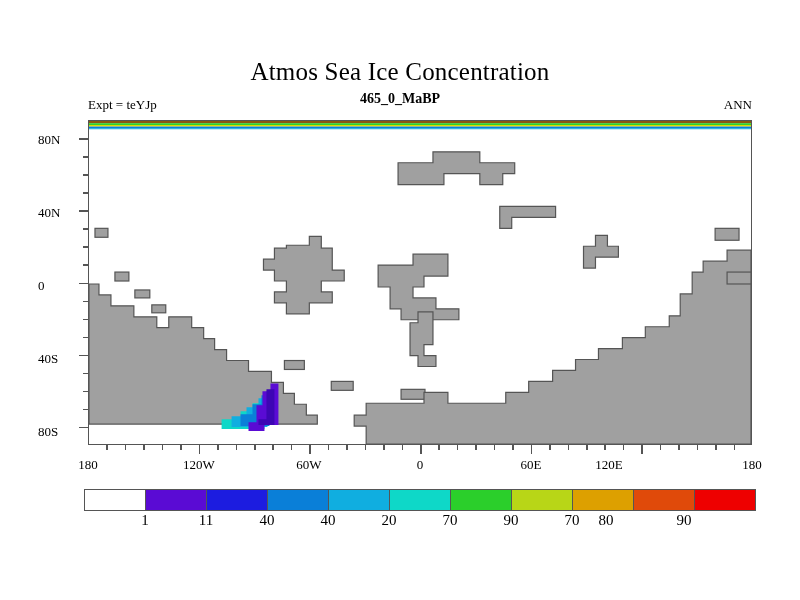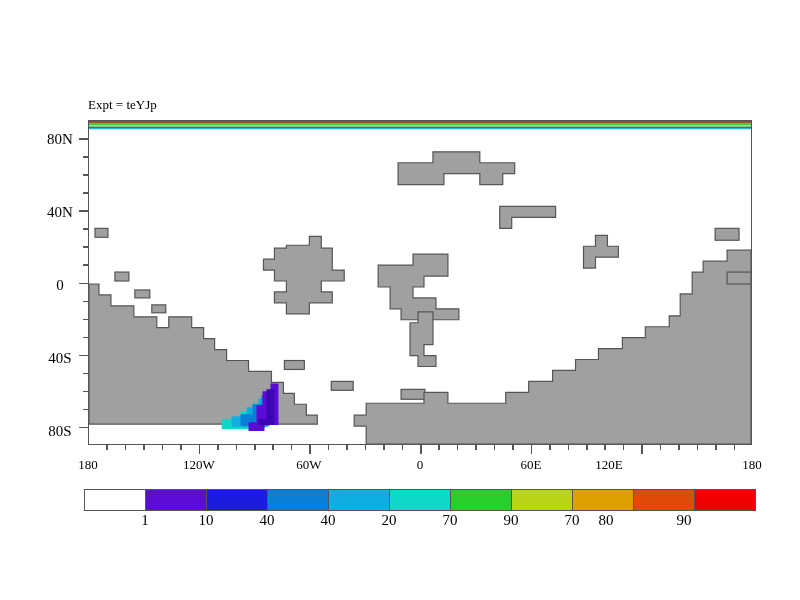--- a/index.html
+++ b/index.html
@@ -26,22 +26,22 @@
   #map{
     position:absolute;left:88px;top:120px;width:664px;height:325px;
     background:#ffffff;box-sizing:border-box;
     border:1.5px solid #555555;overflow:hidden;
   }
   #mapsvg{position:absolute;left:0;top:0;width:100%;height:100%;display:block;}
 
   
   .tick{position:absolute;background:#555555;}
   .ylab{
-    position:absolute;right:0;width:44px;text-align:center;
-    font-size:15px;line-height:13px;
+    position:absolute;right:0;width:44px;text-align:left;
+    font-size:13px;line-height:13px;
   }
   .xlab{
     position:absolute;width:70px;text-align:center;
     font-size:13px;line-height:13px;top:458px;
   }
   #yaxiswrap{position:absolute;left:0;top:0;width:82px;height:600px;}
 
   
   #cbar{
     position:absolute;left:84px;top:489px;width:672px;height:22px;
@@ -52,21 +52,24 @@
   .cblab{
     position:absolute;top:512px;width:60px;text-align:center;
     font-size:15px;line-height:16px;
   }
 </style>
 </head>
 <body>
 
 <div id="stage">
 
+  <div class="title">Atmos Sea Ice Concentration</div>
+  <div class="subtitle">465_0_MaBP</div>
   <div class="expt">Expt = teYJp</div>
+  <div class="season">ANN</div>
 
   <div id="map">
     <svg id="mapsvg" viewBox="0 0 664 325" preserveAspectRatio="none">
 
       <rect x="0" y="0" width="664" height="325" fill="#ffffff"></rect>
 
       <g>
         <rect x="0" y="0" width="664" height="2.2" fill="#8a5a10"></rect>
         <rect x="0" y="2.2" width="664" height="1.8" fill="#2bcf2b"></rect>
         <rect x="0" y="4.0" width="664" height="1.6" fill="#dddd00"></rect>
@@ -180,21 +183,21 @@
       <div class="cell" style="background: rgb(16, 174, 224);"></div>
       <div class="cell" style="background: rgb(14, 216, 200);"></div>
       <div class="cell" style="background: rgb(43, 207, 43);"></div>
       <div class="cell" style="background: rgb(184, 214, 23);"></div>
       <div class="cell" style="background: rgb(221, 160, 0);"></div>
       <div class="cell" style="background: rgb(224, 74, 10);"></div>
       <div class="cell" style="background: rgb(238, 0, 0);"></div>
     </div>
 
   <div class="cblab" style="left:115px">1</div>
-  <div class="cblab" style="left:176px">10</div>
+  <div class="cblab" style="left:176px">11</div>
   <div class="cblab" style="left:237px">40</div>
   <div class="cblab" style="left:298px">40</div>
   <div class="cblab" style="left:359px">20</div>
   <div class="cblab" style="left:420px">70</div>
   <div class="cblab" style="left:481px">90</div>
   <div class="cblab" style="left:542px">70</div>
   <div class="cblab" style="left:576px">80</div>
   <div class="cblab" style="left:654px">90</div>
 
 <div class="tick" style="left: 79px; top: 138.056px; width: 9px; height: 1.5px;"></div>

